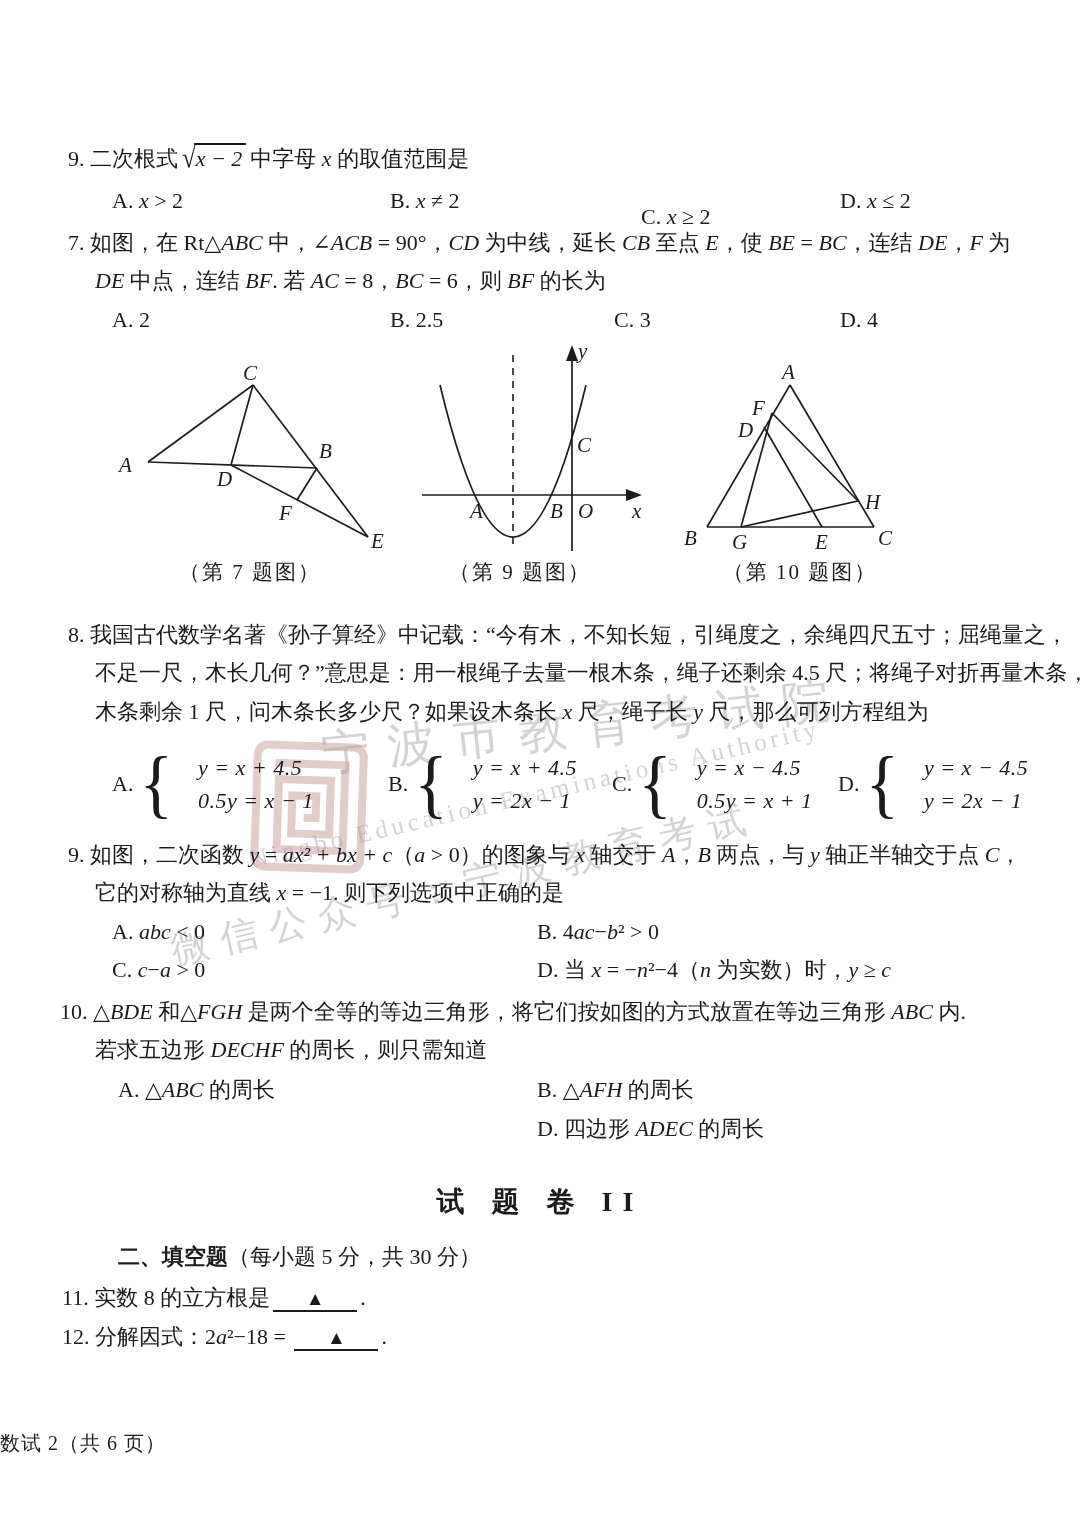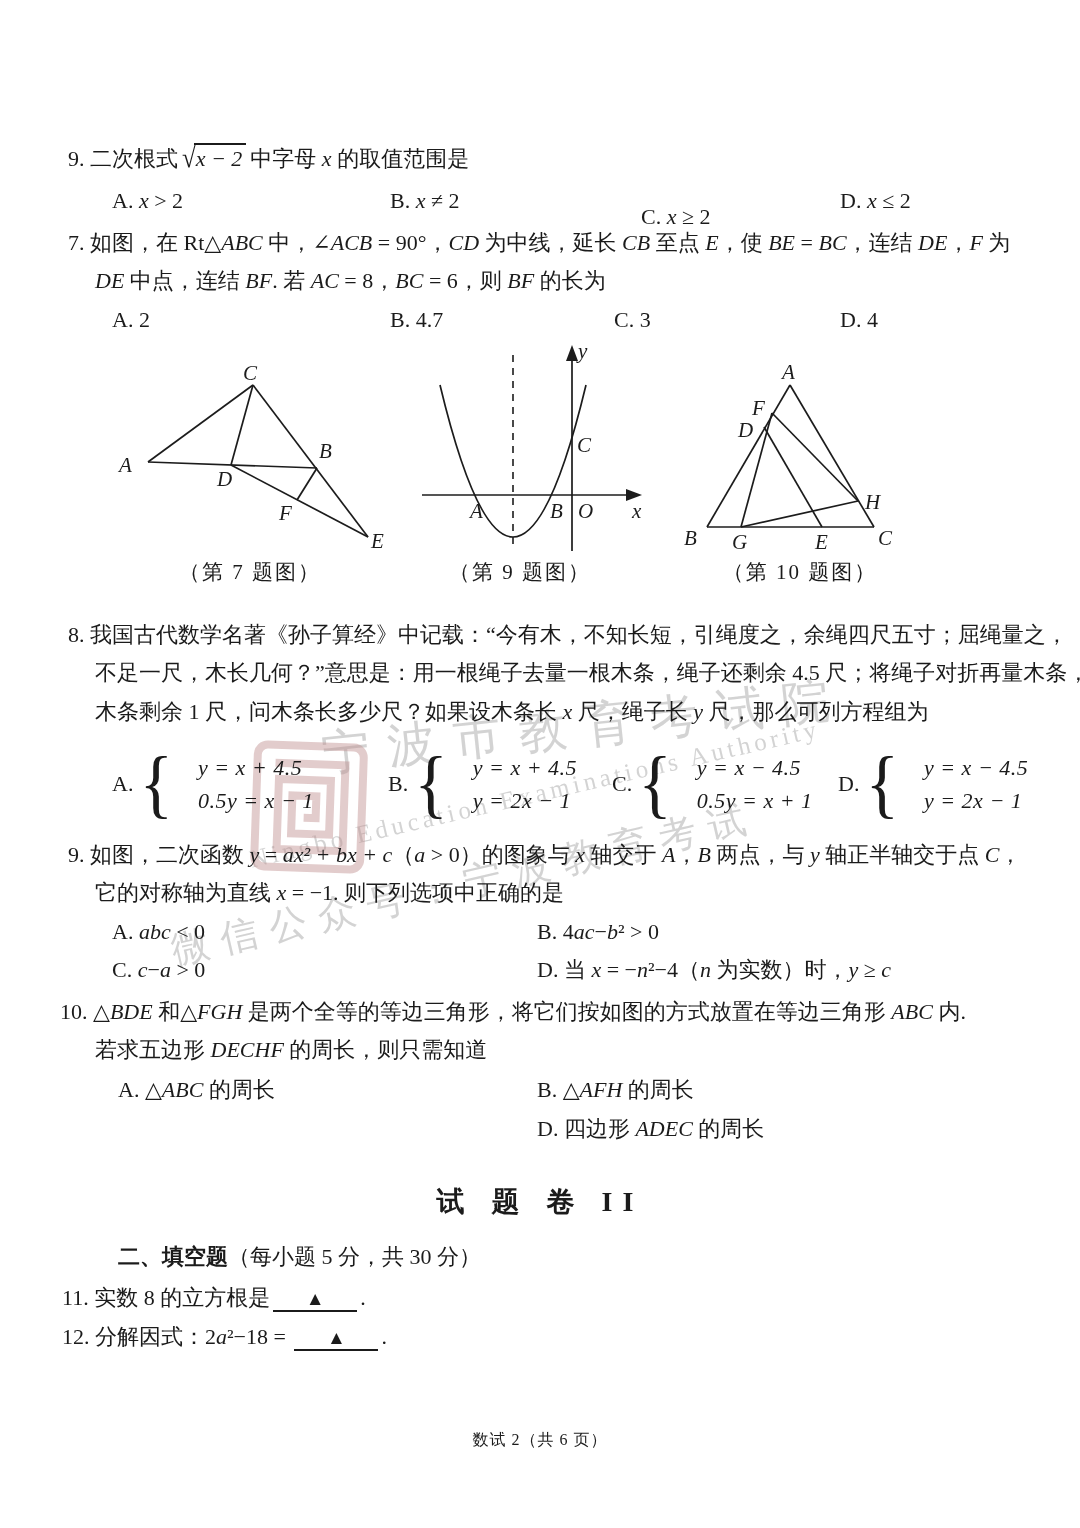--- a/index.html
+++ b/index.html
@@ -13,21 +13,21 @@
   .seal{position:absolute;left:250px;top:740px;z-index:0;transform:rotate(2deg);opacity:.45;}
   
   .line,.opt,.caption,.sys,.fig,.section-title,.footer{position:absolute;z-index:1;}
   .line{font-size:22px;line-height:30px;white-space:nowrap;}
   .opt{font-size:22px;line-height:30px;white-space:nowrap;}
   .seg-n{font-style:normal;}
   .seg-i{font-style:italic;}
   .seg-b{font-weight:700;font-family:"Liberation Sans","DejaVu Sans",sans-serif;}
   .caption{font-size:21px;text-align:center;letter-spacing:2px;}
   .section-title{left:0;right:0;top:1183px;text-align:center;font-size:28px;font-weight:700;letter-spacing:10px;}
-  .footer{left:0;right:0;top:1430px;text-align:center;font-size:16px;letter-spacing:1px;}
+  .footer{left:0;right:0;top:1430px;text-align:left;font-size:20px;letter-spacing:1px;}
   
   .sys{display:flex;align-items:center;height:86px;}
   .sys-label{font-size:22px;margin-right:6px;}
   .brace{font-size:70px;line-height:1;font-weight:400;transform:scaleY(1.08);margin-right:5px;}
   .sys-rows{display:flex;flex-direction:column;gap:7px;margin-left:20px;}
   .sys-row{font-size:22px;font-style:italic;white-space:nowrap;letter-spacing:.5px;}
   
   .sqrt{display:inline-block;white-space:nowrap;margin:0 4px;}
   .sqrt-sign{font-size:25px;display:inline-block;transform:scaleY(1.15);}
   .sqrt-rad{border-top:2px solid #1b1b1b;padding:1px 4px 0 2px;margin-left:-2px;font-style:italic;}
@@ -59,21 +59,21 @@
     <span>9. 二次根式</span><span class="sqrt"><span class="sqrt-sign">√</span><span class="sqrt-rad">x − 2</span></span><span><span class="seg-n">中字母 </span><span class="seg-i">x</span><span class="seg-n"> 的取值范围是</span></span>
   </div>
   <span class="opt" style="left:112px;top:186px;"><span class="seg-n">A. </span><span class="seg-i">x</span><span class="seg-n"> &gt; 2</span></span>
   <span class="opt" style="left:390px;top:186px;font-family:Liberation Serif, serif;"><span class="seg-n">B. </span><span class="seg-i">x</span><span class="seg-n"> ≠ 2</span></span>
   <span class="opt" style="left:641px;top:186px;margin-top:16px;"><span class="seg-n">C. </span><span class="seg-i">x</span><span class="seg-n"> ≥ 2</span></span>
   <span class="opt" style="left:840px;top:186px;"><span class="seg-n">D. </span><span class="seg-i">x</span><span class="seg-n"> ≤ 2</span></span>
 
   <div class="line" style="left:68px;top:228px;"><span class="seg-n">7. 如图，在 Rt△</span><span class="seg-i">ABC</span><span class="seg-n"> 中，∠</span><span class="seg-i">ACB</span><span class="seg-n"> = 90°，</span><span class="seg-i">CD</span><span class="seg-n"> 为中线，延长 </span><span class="seg-i">CB</span><span class="seg-n"> 至点 </span><span class="seg-i">E</span><span class="seg-n">，使 </span><span class="seg-i">BE</span><span class="seg-n"> = </span><span class="seg-i">BC</span><span class="seg-n">，连结 </span><span class="seg-i">DE</span><span class="seg-n">，</span><span class="seg-i">F</span><span class="seg-n"> 为</span></div>
   <div class="line" style="left:95px;top:266px;"><span class="seg-i">DE</span><span class="seg-n"> 中点，连结 </span><span class="seg-i">BF</span><span class="seg-n">. 若 </span><span class="seg-i">AC</span><span class="seg-n"> = 8，</span><span class="seg-i">BC</span><span class="seg-n"> = 6，则 </span><span class="seg-i">BF</span><span class="seg-n"> 的长为</span></div>
   <span class="opt" style="left:112px;top:305px;">A. 2</span>
-  <span class="opt" style="left:390px;top:305px;">B. 4.7</span>
+  <span class="opt" style="left:390px;top:305px;">B. 2.5</span>
   <span class="opt" style="left:614px;top:305px;">C. 3</span>
   <span class="opt" style="left:840px;top:305px;">D. 4</span>
 
   <svg class="fig" style="left:105px;top:350px;" width="290" height="205" viewBox="0 0 290 205">
     <line x1="43" y1="112" x2="148" y2="35"></line>
     <line x1="43" y1="112" x2="212" y2="118"></line>
     <line x1="148" y1="35" x2="126" y2="115"></line>
     <line x1="148" y1="35" x2="263" y2="187"></line>
     <line x1="126" y1="115" x2="263" y2="187"></line>
     <line x1="212" y1="118" x2="192" y2="150"></line>

